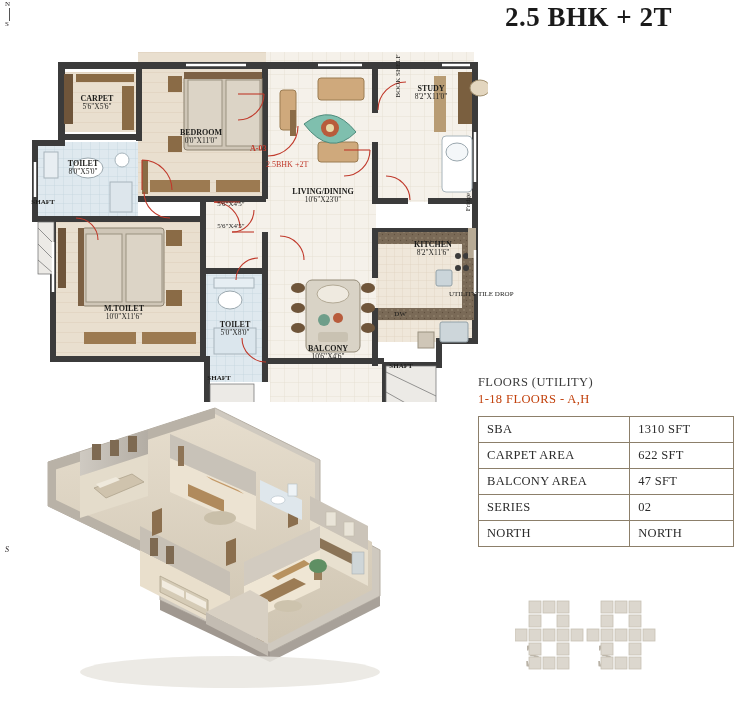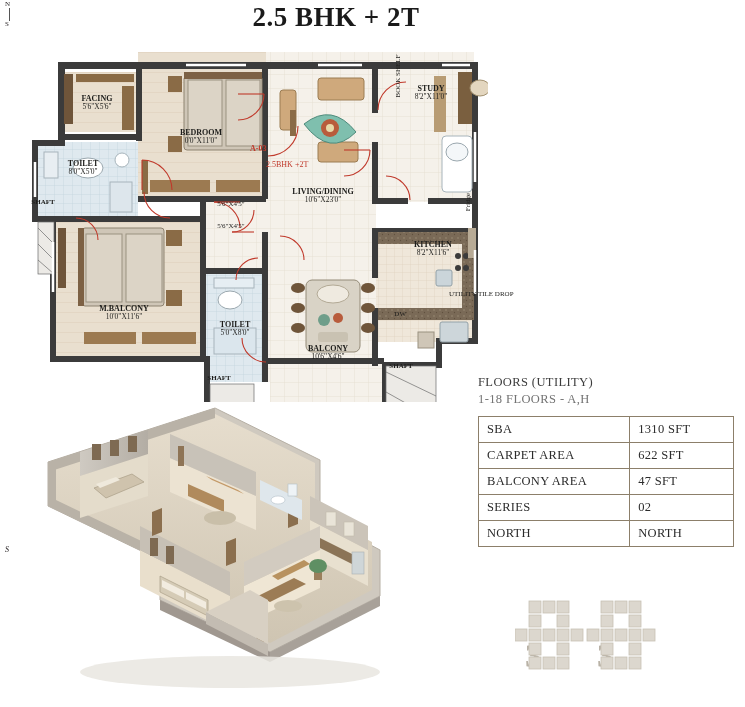--- a/index.html
+++ b/index.html
@@ -7,21 +7,21 @@
   body {
     width:745px; height:707px; position:relative;
     background:#ffffff;
     font-family:"Liberation Serif", serif;
     color:#231f20;
     overflow:hidden;
   }
   
   .title {
     position:absolute; top:2px; left:0; width:672px;
-    text-align:center;
+    text-align:right;
     font-size:27px; font-weight:bold; letter-spacing:0.5px;
     font-family:"Liberation Serif", serif;
     color:#1a1a1a;
   }
   
   .compass { position:absolute; left:2px; top:0px; width:16px; height:30px; }
   .compass .n { position:absolute; top:0; left:3px; font-size:7px; }
   .compass .s { position:absolute; top:20px; left:3px; font-size:7px; }
   .compass .bar { position:absolute; left:7px; top:8px; width:1px; height:13px; background:#555; }
   .compass2 { position:absolute; left:2px; top:545px; width:16px; height:30px; }
@@ -34,21 +34,21 @@
   .plan-bg { position:absolute; inset:0; }
 
   
   .info {
     position:absolute; left:478px; top:375px; width:236px;
   }
   .info .floors-line1 {
     font-size:12.5px; letter-spacing:0.4px; color:#3c3c3c;
   }
   .info .floors-line2 {
-    font-size:12.5px; letter-spacing:0.4px; color:#737373; margin-top:2px;
+    font-size:12.5px; letter-spacing:0.4px; color:#c2410c; margin-top:2px;
   }
   table.spec {
     margin-top:9px;
     border-collapse:collapse;
     width:256px;
     font-size:12.5px;
     color:#2b2b2b;
   }
   table.spec td {
     border:1px solid #8c7f6a;
@@ -306,36 +306,36 @@
       <line x1="424" y1="33" x2="452" y2="33"></line>
       <line x1="457" y1="100" x2="457" y2="150"></line>
       <line x1="457" y1="218" x2="457" y2="262"></line>
       <line x1="35" y1="210" x2="35" y2="260"></line>
       <line x1="17" y1="130" x2="17" y2="165"></line>
       <line x1="270" y1="381" x2="340" y2="381"></line>
     </g>
   </svg>
 
   <div class="lbl" style="left:48px; top:62px; width:62px;">
-    <span>FACING</span>
+    <span>CARPET</span>
     <span class="dim">5'6"X5'6"</span>
   </div>
   <div class="lbl" style="left:128px; top:96px; width:110px;">
     <span>BEDROOM</span>
     <span class="dim">0'0"X11'0"</span>
   </div>
   <div class="lbl" style="left:22px; top:127px; width:86px;">
     <span>TOILET</span>
     <span class="dim">8'0"X5'0"</span>
   </div>
   <div class="lbl lbl-sm" style="left:0px; top:166px; width:50px;">
     <span>SHAFT</span>
   </div>
   <div class="lbl" style="left:52px; top:272px; width:108px;">
-    <span>M.BALCONY</span>
+    <span>M.TOILET</span>
     <span class="dim">10'0"X11'6"</span>
   </div>
   <div class="lbl" style="left:186px; top:288px; width:62px;">
     <span>TOILET</span>
     <span class="dim">5'0"X8'0"</span>
   </div>
   <div class="lbl lbl-sm" style="left:168px; top:342px; width:66px;">
     <span>SHAFT</span>
   </div>
   <div class="lbl" style="left:268px; top:312px; width:84px;">

